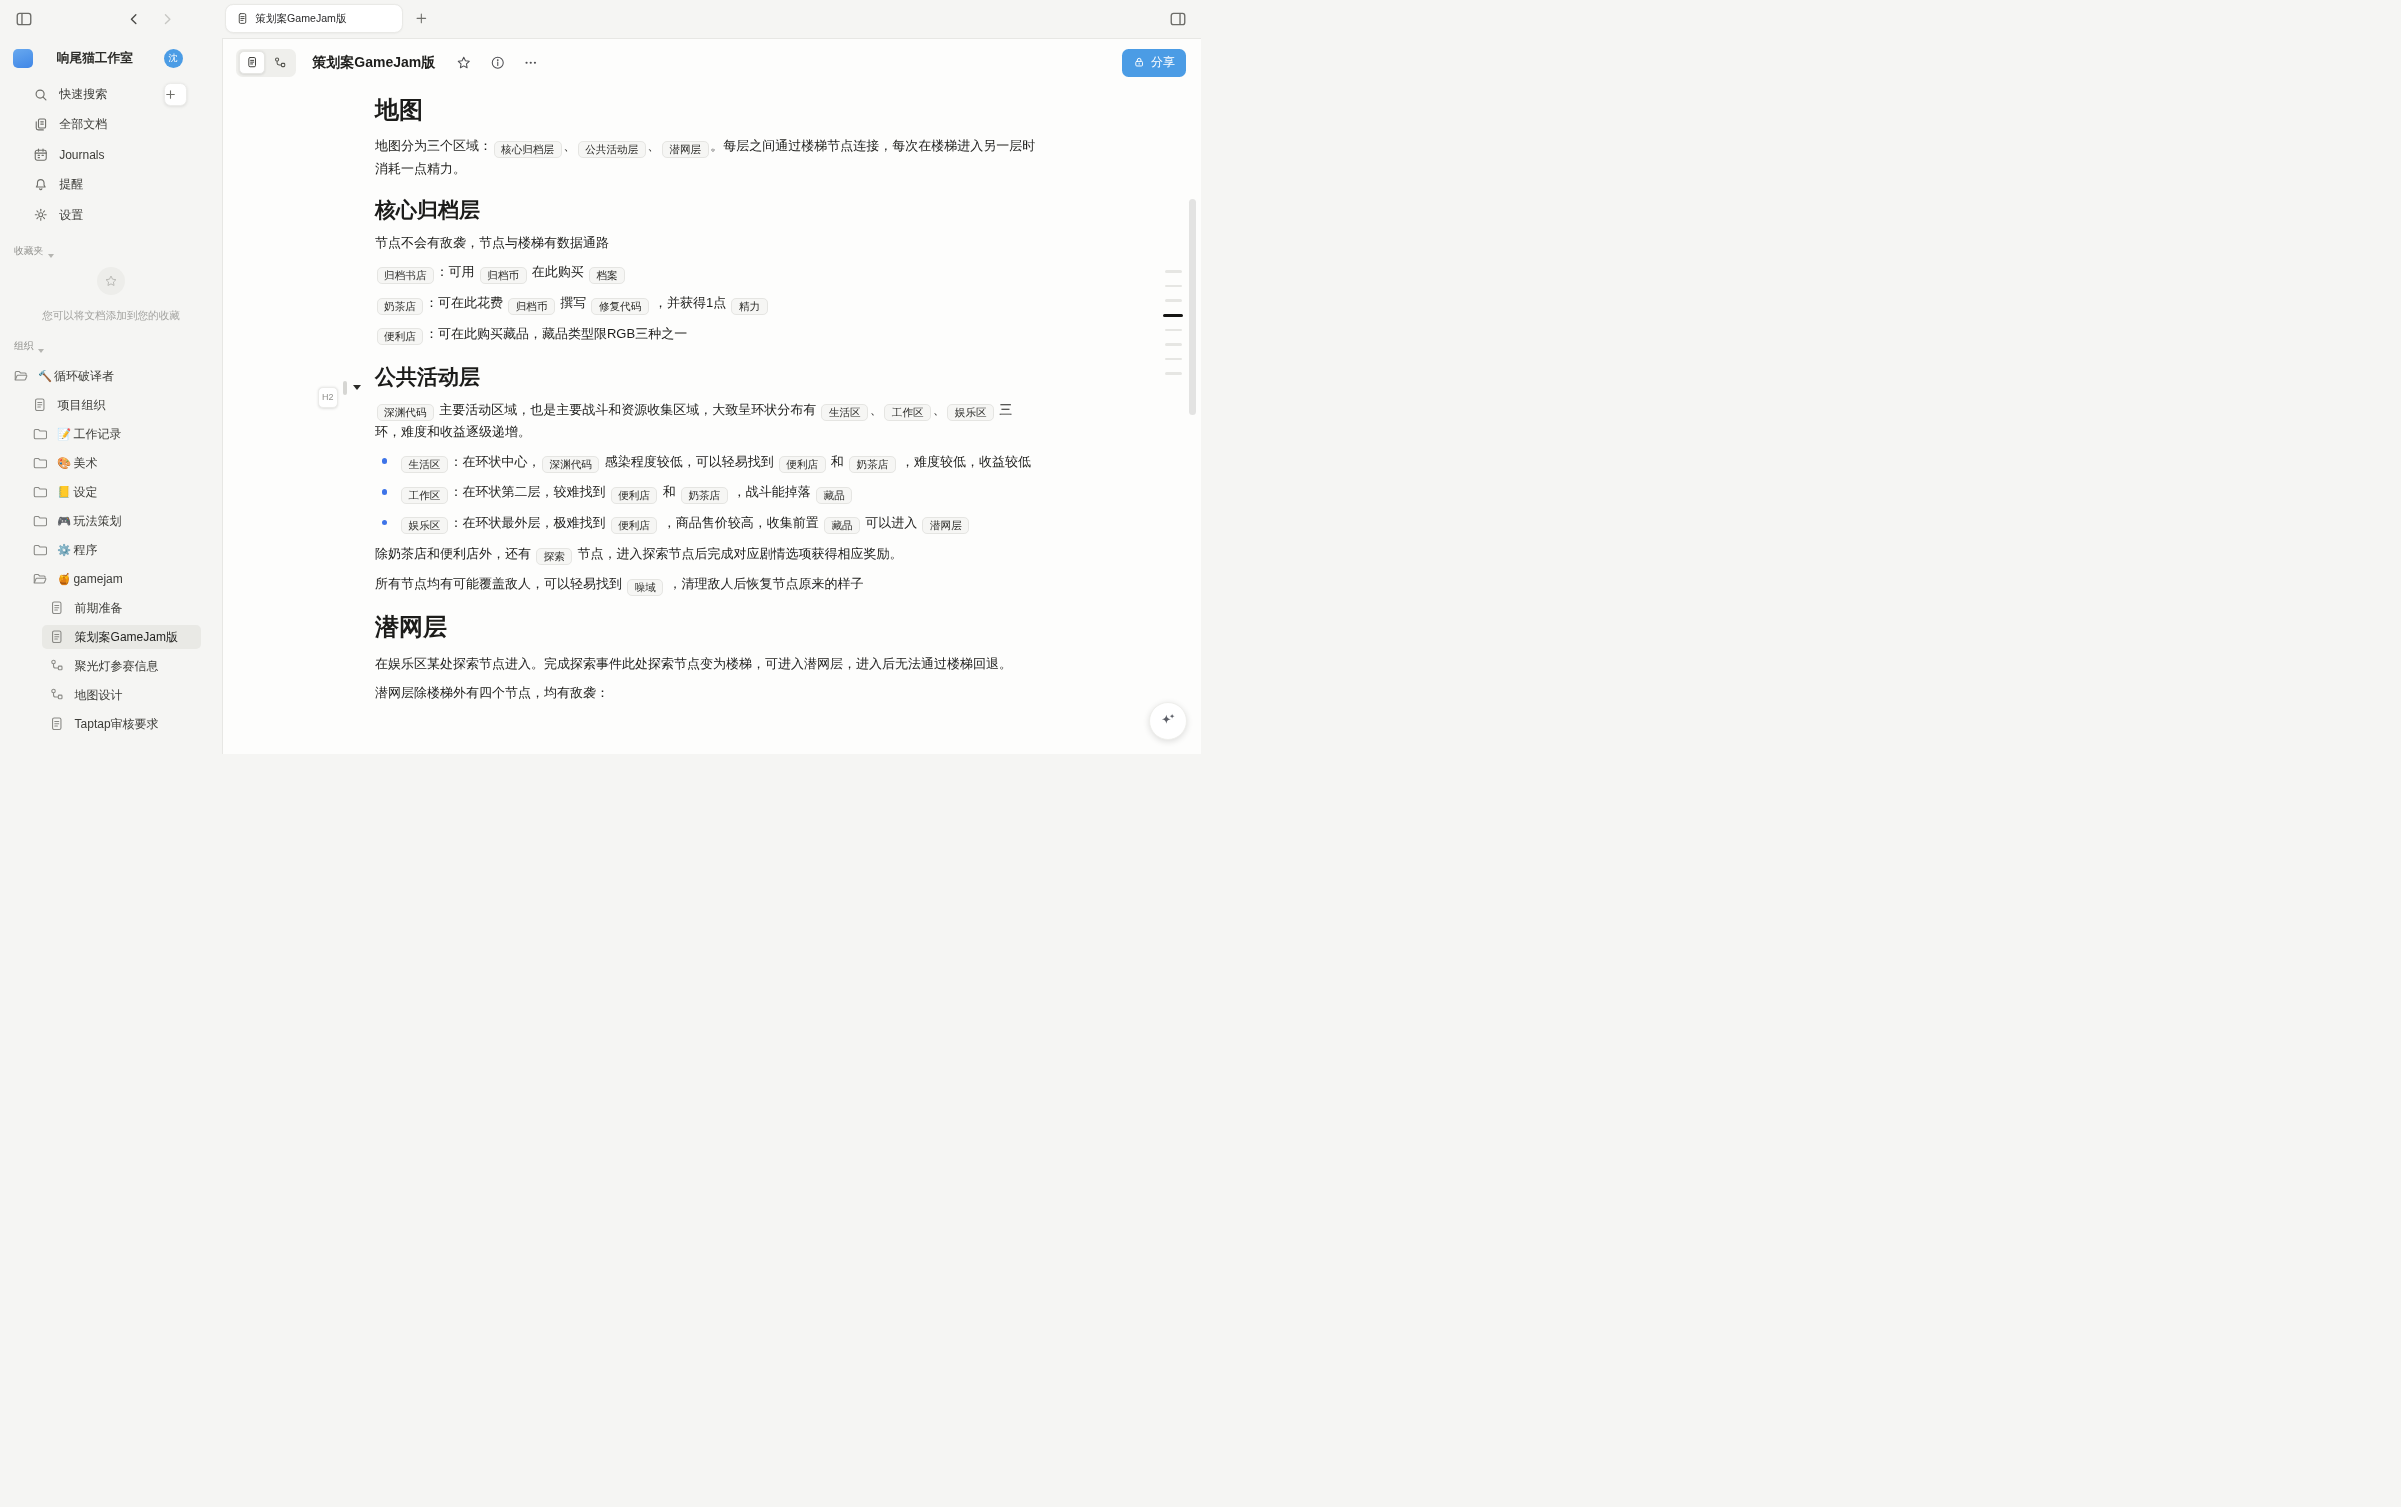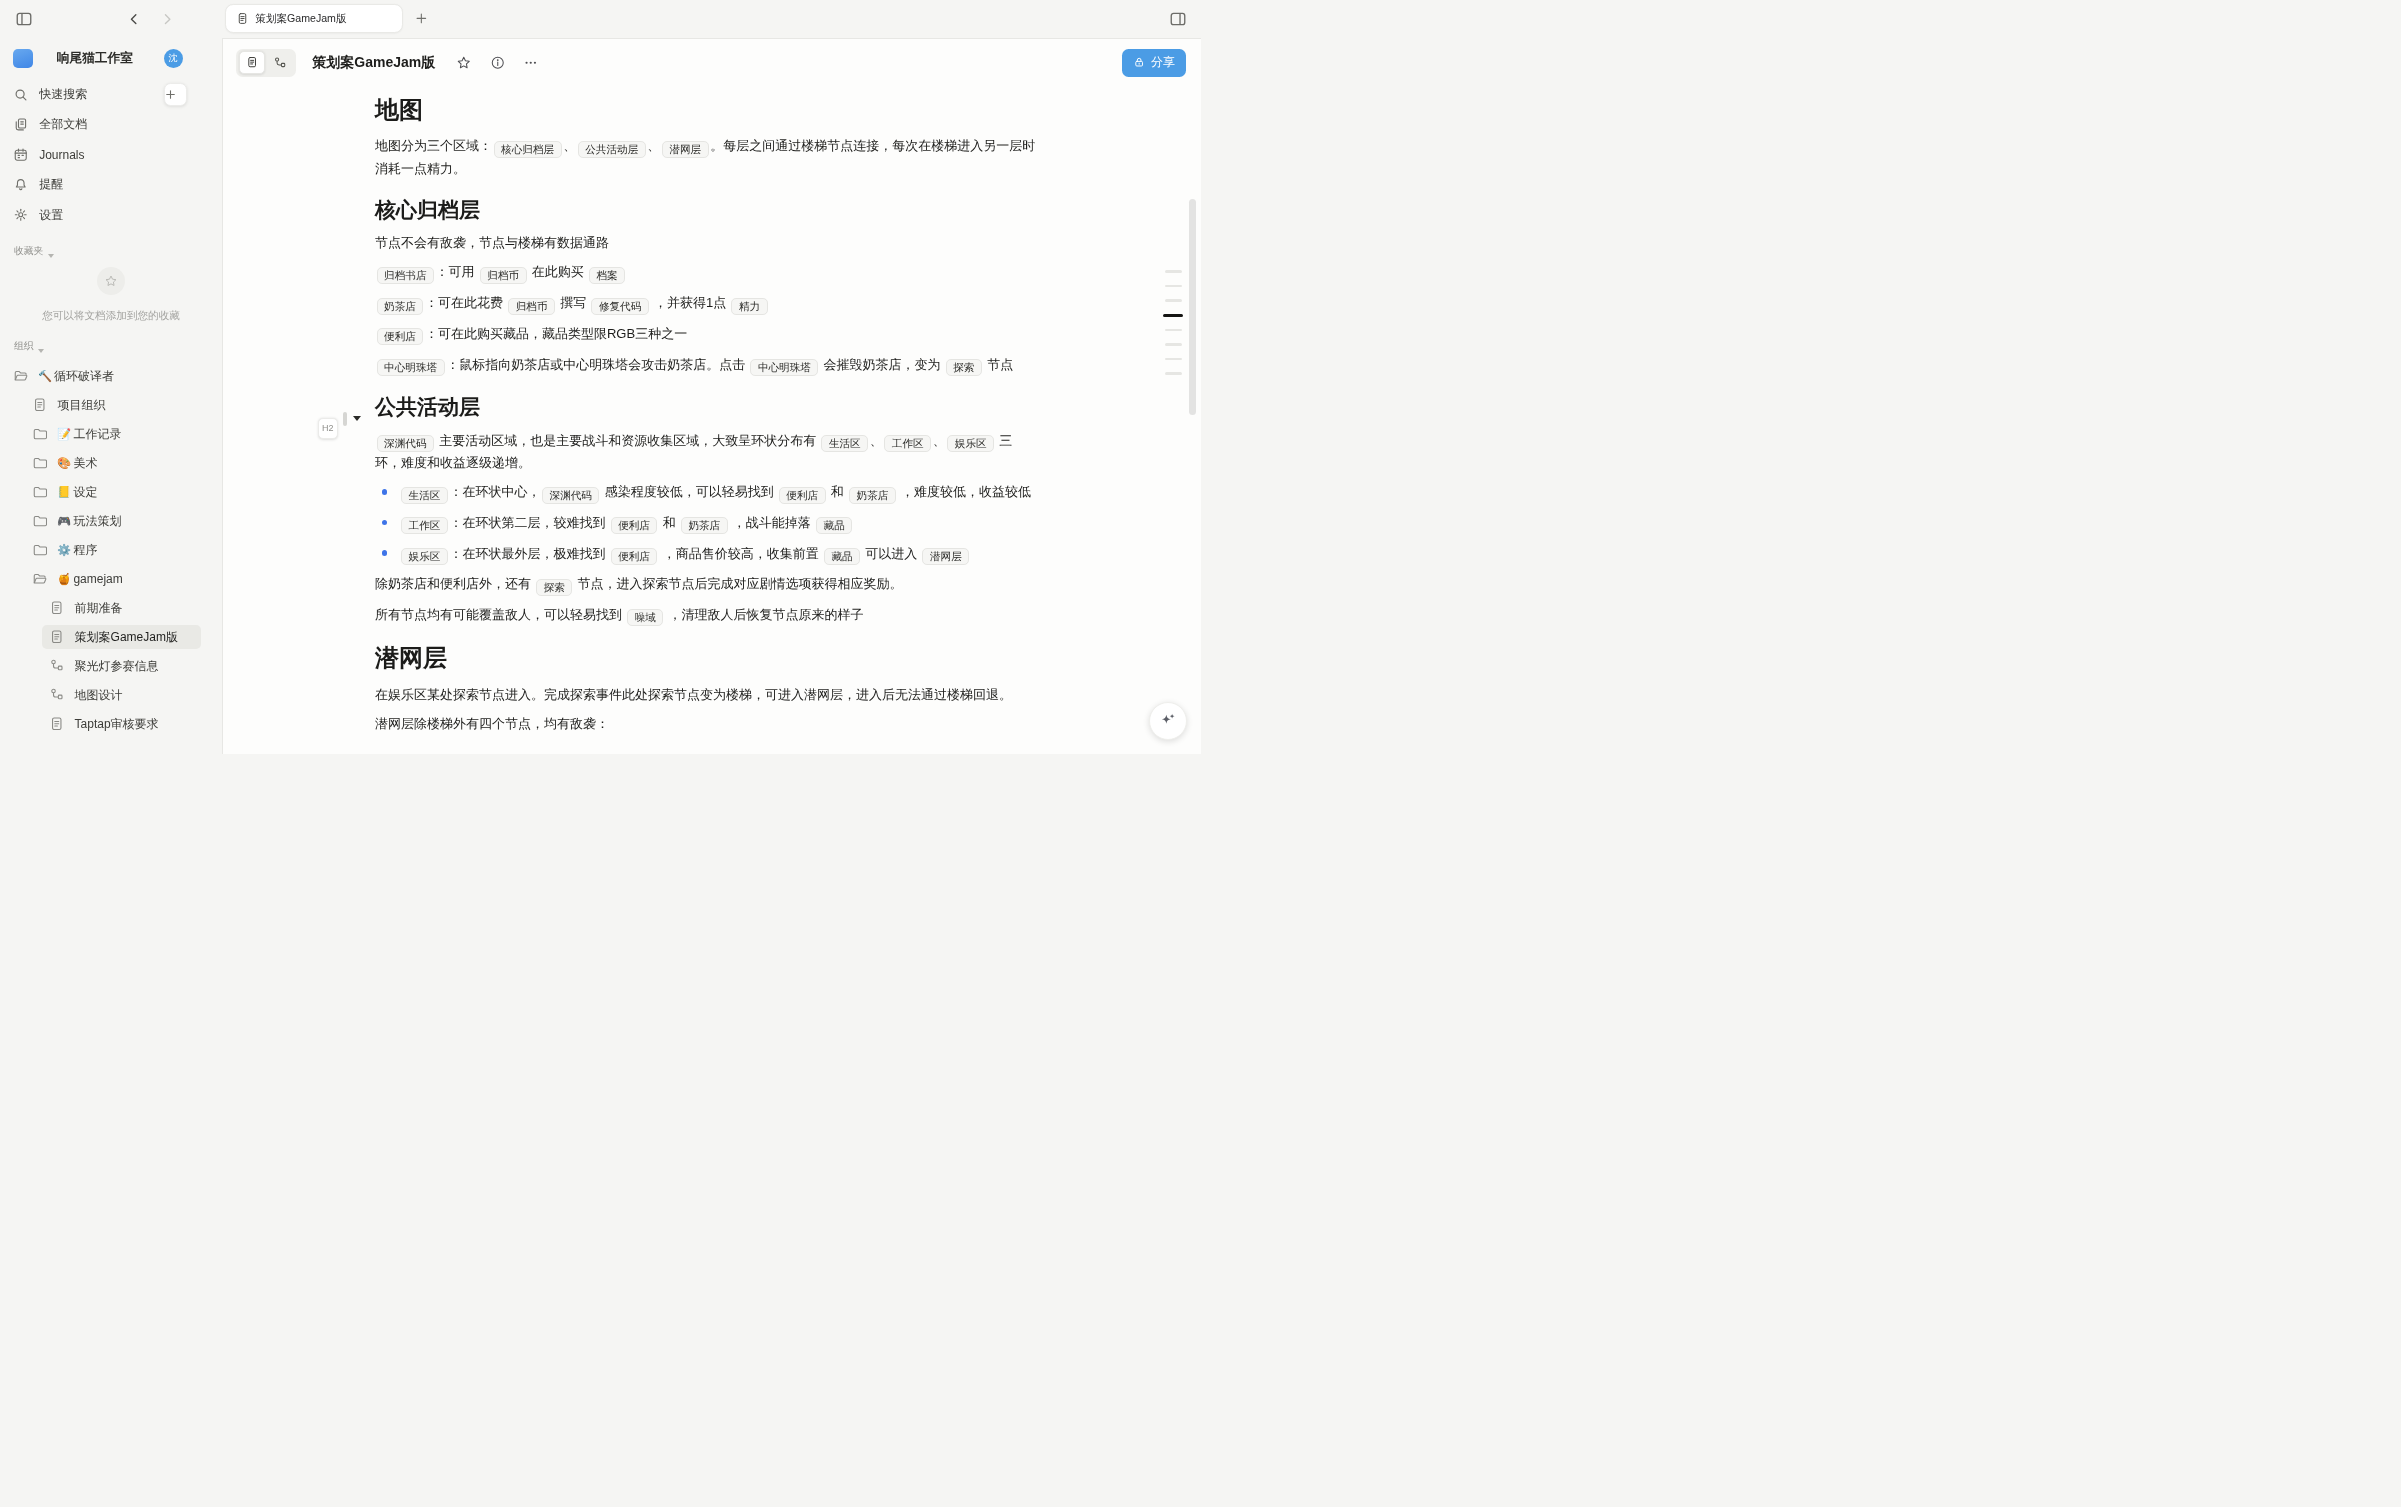--- a/index.html
+++ b/index.html
@@ -30,21 +30,21 @@
   .tab{position:absolute;left:225px;top:4.1px;width:178px;height:29px;background:#fff;border:0.8px solid #e9e9e6;border-radius:8.2px;box-shadow:0 0.8px 1.6px rgba(0,0,0,.04);display:flex;align-items:center;gap:6.5px;padding:0 9.8px;}
   .tab-label{font-size:10.6px;color:#29292a;white-space:nowrap;}
   .ts-plus{left:412px;top:9px;color:#71716d;}
 
   
   .sidebar{position:absolute;top:38px;left:0;width:222px;bottom:0;background:var(--sidebar-bg);overflow:hidden;}
   .ws-row{display:flex;align-items:center;margin:8.2px 11.4px 0 13px;height:24.5px;position:relative;}
   .ws-icon{width:19.6px;height:19.6px;border-radius:4.9px;background:linear-gradient(160deg,#68a9ef,#3f86e6);margin-right:8.2px;}
   .ws-name{font-size:12.7px;font-weight:700;color:#2c2c29;padding-left:16px;}
   .avatar{position:absolute;right:28px;top:2.5px;width:19px;height:19px;border-radius:50%;background:var(--accent);color:#fff;font-size:9px;display:flex;align-items:center;justify-content:center;}
-  .nav{margin-top:11.4px;display:flex;flex-direction:column;gap:5.7px;}
+  .nav{margin-top:11.4px;display:flex;flex-direction:column;gap:5.7px;padding-left:20px;}
   .nav-row{height:24.5px;margin:0 8.2px;border-radius:4.9px;display:flex;align-items:center;padding:0 4.9px;position:relative;}
   .nav-row .icon{width:16.3px;margin-right:9.8px;color:#6f6f6a;}
   .nav-label{font-size:12px;color:#3c3c38;}
   .quick-add{position:absolute;right:27px;top:0.8px;width:23px;height:23px;background:#fff;border:0.8px solid #ececea;border-radius:6.5px;box-shadow:0 0.8px 3.3px rgba(0,0,0,.10);display:flex;align-items:center;justify-content:center;color:#6b6b67;}
   .sec-head{margin:18px 0 0 14px;font-size:9.8px;color:var(--muted);display:flex;align-items:flex-end;gap:4.9px;}
   .tri-down{width:0;height:0;border-left:3.3px solid transparent;border-right:3.3px solid transparent;border-top:4.1px solid #b5b5b1;}
   .fav-empty{margin-top:8.2px;display:flex;flex-direction:column;align-items:center;}
   .fav-circle{width:28px;height:28px;border-radius:50%;background:#ededea;display:flex;align-items:center;justify-content:center;color:#b9b9b5;}
   .fav-text{margin-top:13px;font-size:10.6px;color:#a3a3a0;line-height:14.7px;}
   .tree{margin-top:10.6px;display:flex;flex-direction:column;gap:4.5px;}
@@ -432,21 +432,20 @@
 
   <div class="doc-scroll">
     <div class="doc-content">
         <div class="block h1"><span>地图</span></div>
         <div class="block p"><span>地图分为三个区域：</span><span class="tag">核心归档层</span><span>、</span><span class="tag">公共活动层</span><span>、</span><span class="tag">潜网层</span><span>。每层之间通过楼梯节点连接，每次在楼梯进入另一层时消耗一点精力。</span></div>
         <div class="block h2"><span>核心归档层</span></div>
         <div class="block p"><span>节点不会有敌袭，节点与楼梯有数据通路</span></div>
         <div class="block p"><span class="tag">归档书店</span><span>：可用 </span><span class="tag">归档币</span><span> 在此购买 </span><span class="tag">档案</span></div>
         <div class="block p"><span class="tag">奶茶店</span><span>：可在此花费 </span><span class="tag">归档币</span><span> 撰写 </span><span class="tag">修复代码</span><span> ，并获得1点 </span><span class="tag">精力</span></div>
         <div class="block p"><span class="tag">便利店</span><span>：可在此购买藏品，藏品类型限RGB三种之一</span></div>
-        <div class="block p"><span class="tag">中心明珠塔</span><span>：鼠标指向奶茶店或中心明珠塔会攻击奶茶店。点击 </span><span class="tag">中心明珠塔</span><span> 会摧毁奶茶店，变为 </span><span class="tag">探索</span><span> 节点</span></div>
         <div class="block h2"><span>公共活动层</span><span class="gutter">
             <span class="h2-badge">H2</span>
             <span class="drag-handle"></span>
             <span class="collapse-tri"></span>
           </span></div>
         <div class="block p"><span class="tag">深渊代码</span><span> 主要活动区域，也是主要战斗和资源收集区域，大致呈环状分布有 </span><span class="tag">生活区</span><span>、</span><span class="tag">工作区</span><span>、</span><span class="tag">娱乐区</span><span> 三环，难度和收益逐级递增。</span></div>
         <div class="block bullet">
           <span class="bullet-dot"></span>
           <span><span class="tag">生活区</span><span>：在环状中心，</span><span class="tag">深渊代码</span><span> 感染程度较低，可以轻易找到 </span><span class="tag">便利店</span><span> 和 </span><span class="tag">奶茶店</span><span> ，难度较低，收益较低</span></span>
         </div>

